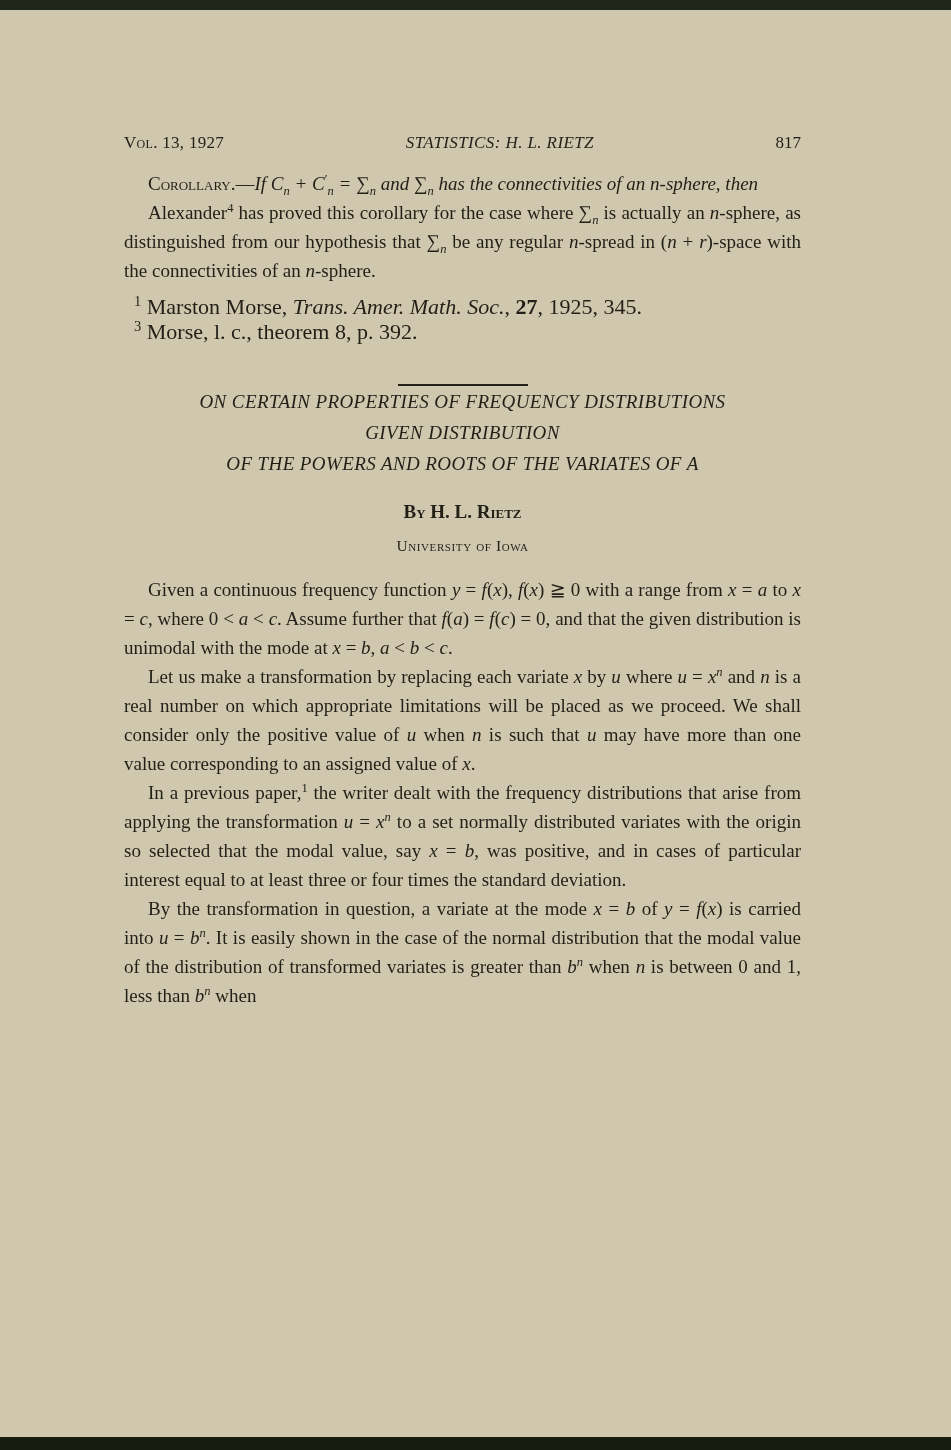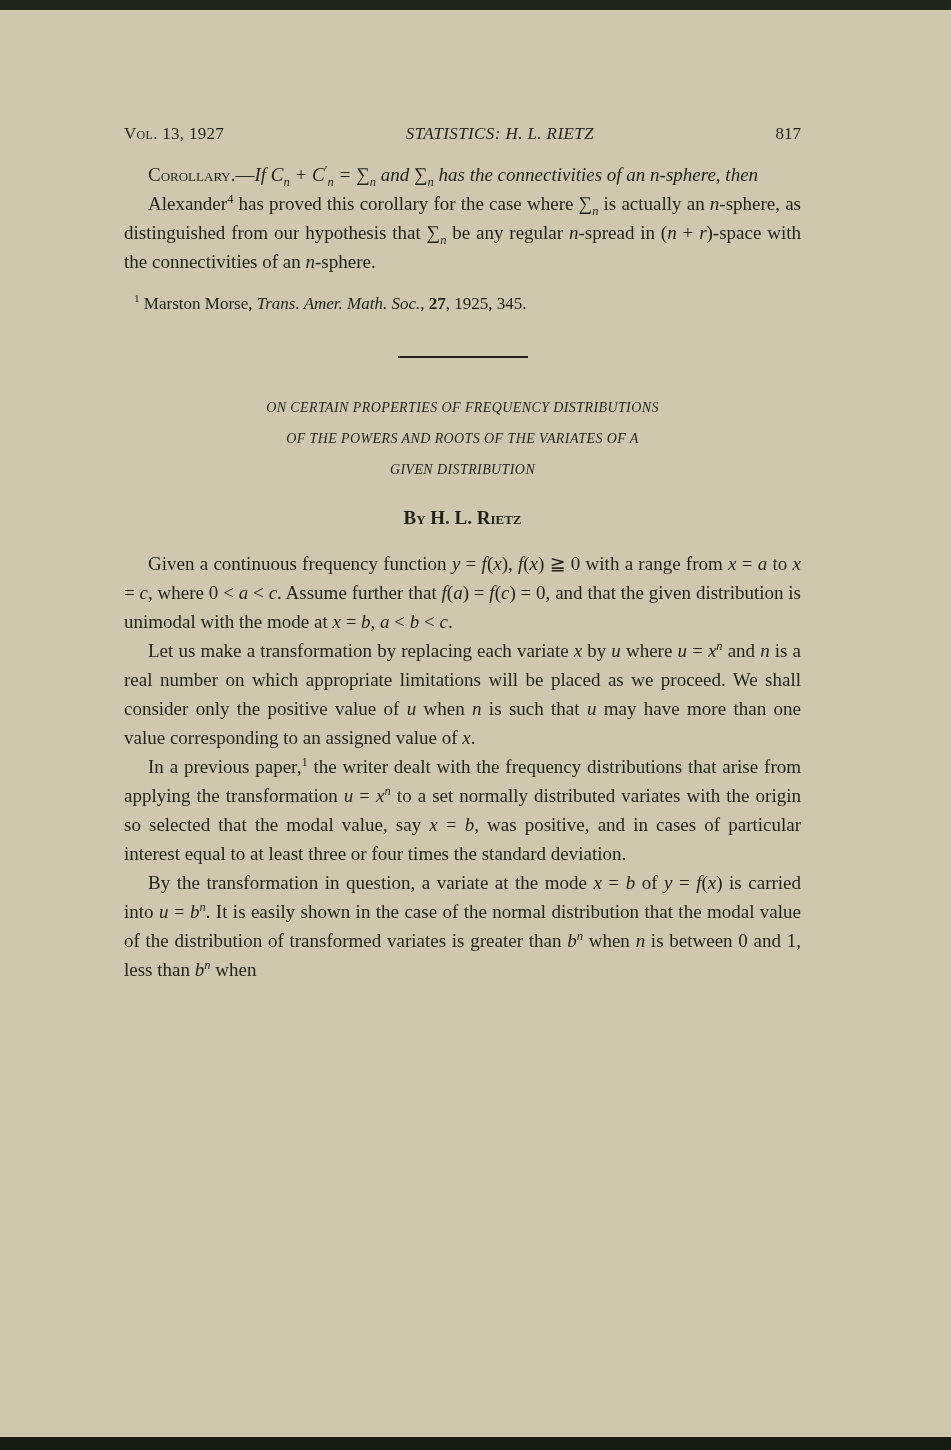--- a/index.html
+++ b/index.html
@@ -10,40 +10,40 @@
     color: #221f16;
     position: relative;
     overflow: hidden;
   }
   .edge-top { position: absolute; top: 0; left: 0; right: 0; height: 10px; background: #20261a; }
   .edge-bottom { position: absolute; bottom: 0; left: 0; right: 0; height: 13px; background: #171c11; }
   .page { padding: 124px 150px 0 124px; }
 
   header.journal-header {
     display: flex; justify-content: space-between; align-items: baseline;
-    font-size: 17px; margin-bottom: 16px;
+    font-size: 17px; margin-bottom: 16px; margin-top: 9px;
   }
   .volume { font-variant: small-caps; letter-spacing: 0.3px; }
   .running { font-style: italic; letter-spacing: 0.4px; }
   .pgnum { font-weight: normal; }
 
   .para { font-size: 19px; line-height: 29px; text-align: justify; text-indent: 24px; }
   sup, sub { font-size: 66%; line-height: 0; }
   .sc { font-variant: small-caps; }
 
   .equation { font-size: 19px; line-height: 29px; text-align: center; margin: 9px 0 11px; }
 
-  .footnotes { margin-top: 15px; font-size: 17px; line-height: 25px; }
+  .footnotes { margin-top: 9px; font-size: 22px; line-height: 25px; }
   .fn { text-indent: 10px; text-align: justify; }
 
   .divider { width: 130px; border-top: 2px solid #26221a; margin: 40px auto 0; }
 
   .article-title {
-    font-size: 14px; line-height: 31px; font-style: italic; font-weight: normal;
-    text-align: center; margin-top: 34px; letter-spacing: 0.4px;
+    font-size: 19px; line-height: 31px; font-style: italic; font-weight: normal;
+    text-align: center; letter-spacing: 0.4px;
   }
   .byline { text-align: center; font-size: 19px; margin-top: 22px; font-variant: small-caps; font-weight: bold; }
   .affil { text-align: center; font-size: 15.5px; margin-top: 14px; font-variant: small-caps; letter-spacing: 0.6px; }
   .readnote { text-align: center; font-size: 16.5px; margin-top: 13px; }
   .article-body { margin-top: 20px; }
 </style>
 </head>
 <body>
 
 <div class="edge-top"></div>
@@ -55,33 +55,35 @@
     <span class="running">STATISTICS: H. L. RIETZ</span>
     <span class="pgnum">817</span>
   </header>
 
   <section>
     <p class="para"><span class="sc">Corollary.</span><span>—</span><span style="font-style: italic;">If C</span><sub style="font-style: italic;">n</sub><span style="font-style: italic;"> + C</span><sup>′</sup><sub style="font-style: italic;">n</sub><span style="font-style: italic;"> = </span><span>∑</span><sub style="font-style: italic;">n</sub><span style="font-style: italic;"> and </span><span>∑</span><sub style="font-style: italic;">n</sub><span style="font-style: italic;"> has the connectivities of an n-sphere, then</span></p>
     <p class="para"><span>Alexander</span><sup>4</sup><span> has proved this corollary for the case where </span><span>∑</span><sub style="font-style: italic;">n</sub><span> is actually an </span><span style="font-style: italic;">n</span><span>-sphere, as distinguished from our hypothesis that </span><span>∑</span><sub style="font-style: italic;">n</sub><span> be any regular </span><span style="font-style: italic;">n</span><span>-spread in (</span><span style="font-style: italic;">n</span><span> + </span><span style="font-style: italic;">r</span><span>)-space with the connectivities of an </span><span style="font-style: italic;">n</span><span>-sphere.</span></p>
 
     <div class="footnotes">
       <p class="fn"><sup>1</sup><span> Marston Morse, </span><span style="font-style: italic;">Trans. Amer. Math. Soc.</span><span>, </span><span style="font-weight: bold;">27</span><span>, 1925, 345.</span></p>
+      <p class="fn"><sup>3</sup><span> Morse, l. c., theorem 8, p. 392.</span></p>
     </div>
   </section>
 
   <div class="divider"></div>
 
   <article>
     <h1 class="article-title">
       <div>ON CERTAIN PROPERTIES OF FREQUENCY DISTRIBUTIONS</div>
+      <div>GIVEN DISTRIBUTION</div>
       <div>OF THE POWERS AND ROOTS OF THE VARIATES OF A</div>
-      <div>GIVEN DISTRIBUTION</div>
     </h1>
 
     <div class="byline">By H. L. Rietz</div>
+    <div class="affil">University of Iowa</div>
 
     <div class="article-body">
       <p class="para"><span>Given a continuous frequency function </span><span style="font-style: italic;">y</span><span> = </span><span style="font-style: italic;">f</span><span>(</span><span style="font-style: italic;">x</span><span>), </span><span style="font-style: italic;">f</span><span>(</span><span style="font-style: italic;">x</span><span>) ≧ 0 with a range from </span><span style="font-style: italic;">x</span><span> = </span><span style="font-style: italic;">a</span><span> to </span><span style="font-style: italic;">x</span><span> = </span><span style="font-style: italic;">c</span><span>, where 0 &lt; </span><span style="font-style: italic;">a</span><span> &lt; </span><span style="font-style: italic;">c</span><span>. Assume further that </span><span style="font-style: italic;">f</span><span>(</span><span style="font-style: italic;">a</span><span>) = </span><span style="font-style: italic;">f</span><span>(</span><span style="font-style: italic;">c</span><span>) = 0, and that the given distribution is unimodal with the mode at </span><span style="font-style: italic;">x</span><span> = </span><span style="font-style: italic;">b</span><span>, </span><span style="font-style: italic;">a</span><span> &lt; </span><span style="font-style: italic;">b</span><span> &lt; </span><span style="font-style: italic;">c</span><span>.</span></p>
       <p class="para"><span>Let us make a transformation by replacing each variate </span><span style="font-style: italic;">x</span><span> by </span><span style="font-style: italic;">u</span><span> where </span><span style="font-style: italic;">u</span><span> = </span><span style="font-style: italic;">x</span><sup style="font-style: italic;">n</sup><span> and </span><span style="font-style: italic;">n</span><span> is a real number on which appropriate limitations will be placed as we proceed. We shall consider only the positive value of </span><span style="font-style: italic;">u</span><span> when </span><span style="font-style: italic;">n</span><span> is such that </span><span style="font-style: italic;">u</span><span> may have more than one value corresponding to an assigned value of </span><span style="font-style: italic;">x</span><span>.</span></p>
       <p class="para"><span>In a previous paper,</span><sup>1</sup><span> the writer dealt with the frequency distributions that arise from applying the transformation </span><span style="font-style: italic;">u</span><span> = </span><span style="font-style: italic;">x</span><sup style="font-style: italic;">n</sup><span> to a set normally distributed variates with the origin so selected that the modal value, say </span><span style="font-style: italic;">x</span><span> = </span><span style="font-style: italic;">b</span><span>, was positive, and in cases of particular interest equal to at least three or four times the standard deviation.</span></p>
       <p class="para"><span>By the transformation in question, a variate at the mode </span><span style="font-style: italic;">x</span><span> = </span><span style="font-style: italic;">b</span><span> of </span><span style="font-style: italic;">y</span><span> = </span><span style="font-style: italic;">f</span><span>(</span><span style="font-style: italic;">x</span><span>) is carried into </span><span style="font-style: italic;">u</span><span> = </span><span style="font-style: italic;">b</span><sup style="font-style: italic;">n</sup><span>. It is easily shown in the case of the normal distribution that the modal value of the distribution of transformed variates is greater than </span><span style="font-style: italic;">b</span><sup style="font-style: italic;">n</sup><span> when </span><span style="font-style: italic;">n</span><span> is between 0 and 1, less than </span><span style="font-style: italic;">b</span><sup style="font-style: italic;">n</sup><span> when</span></p>
     </div>
   </article>
 
 </div>

